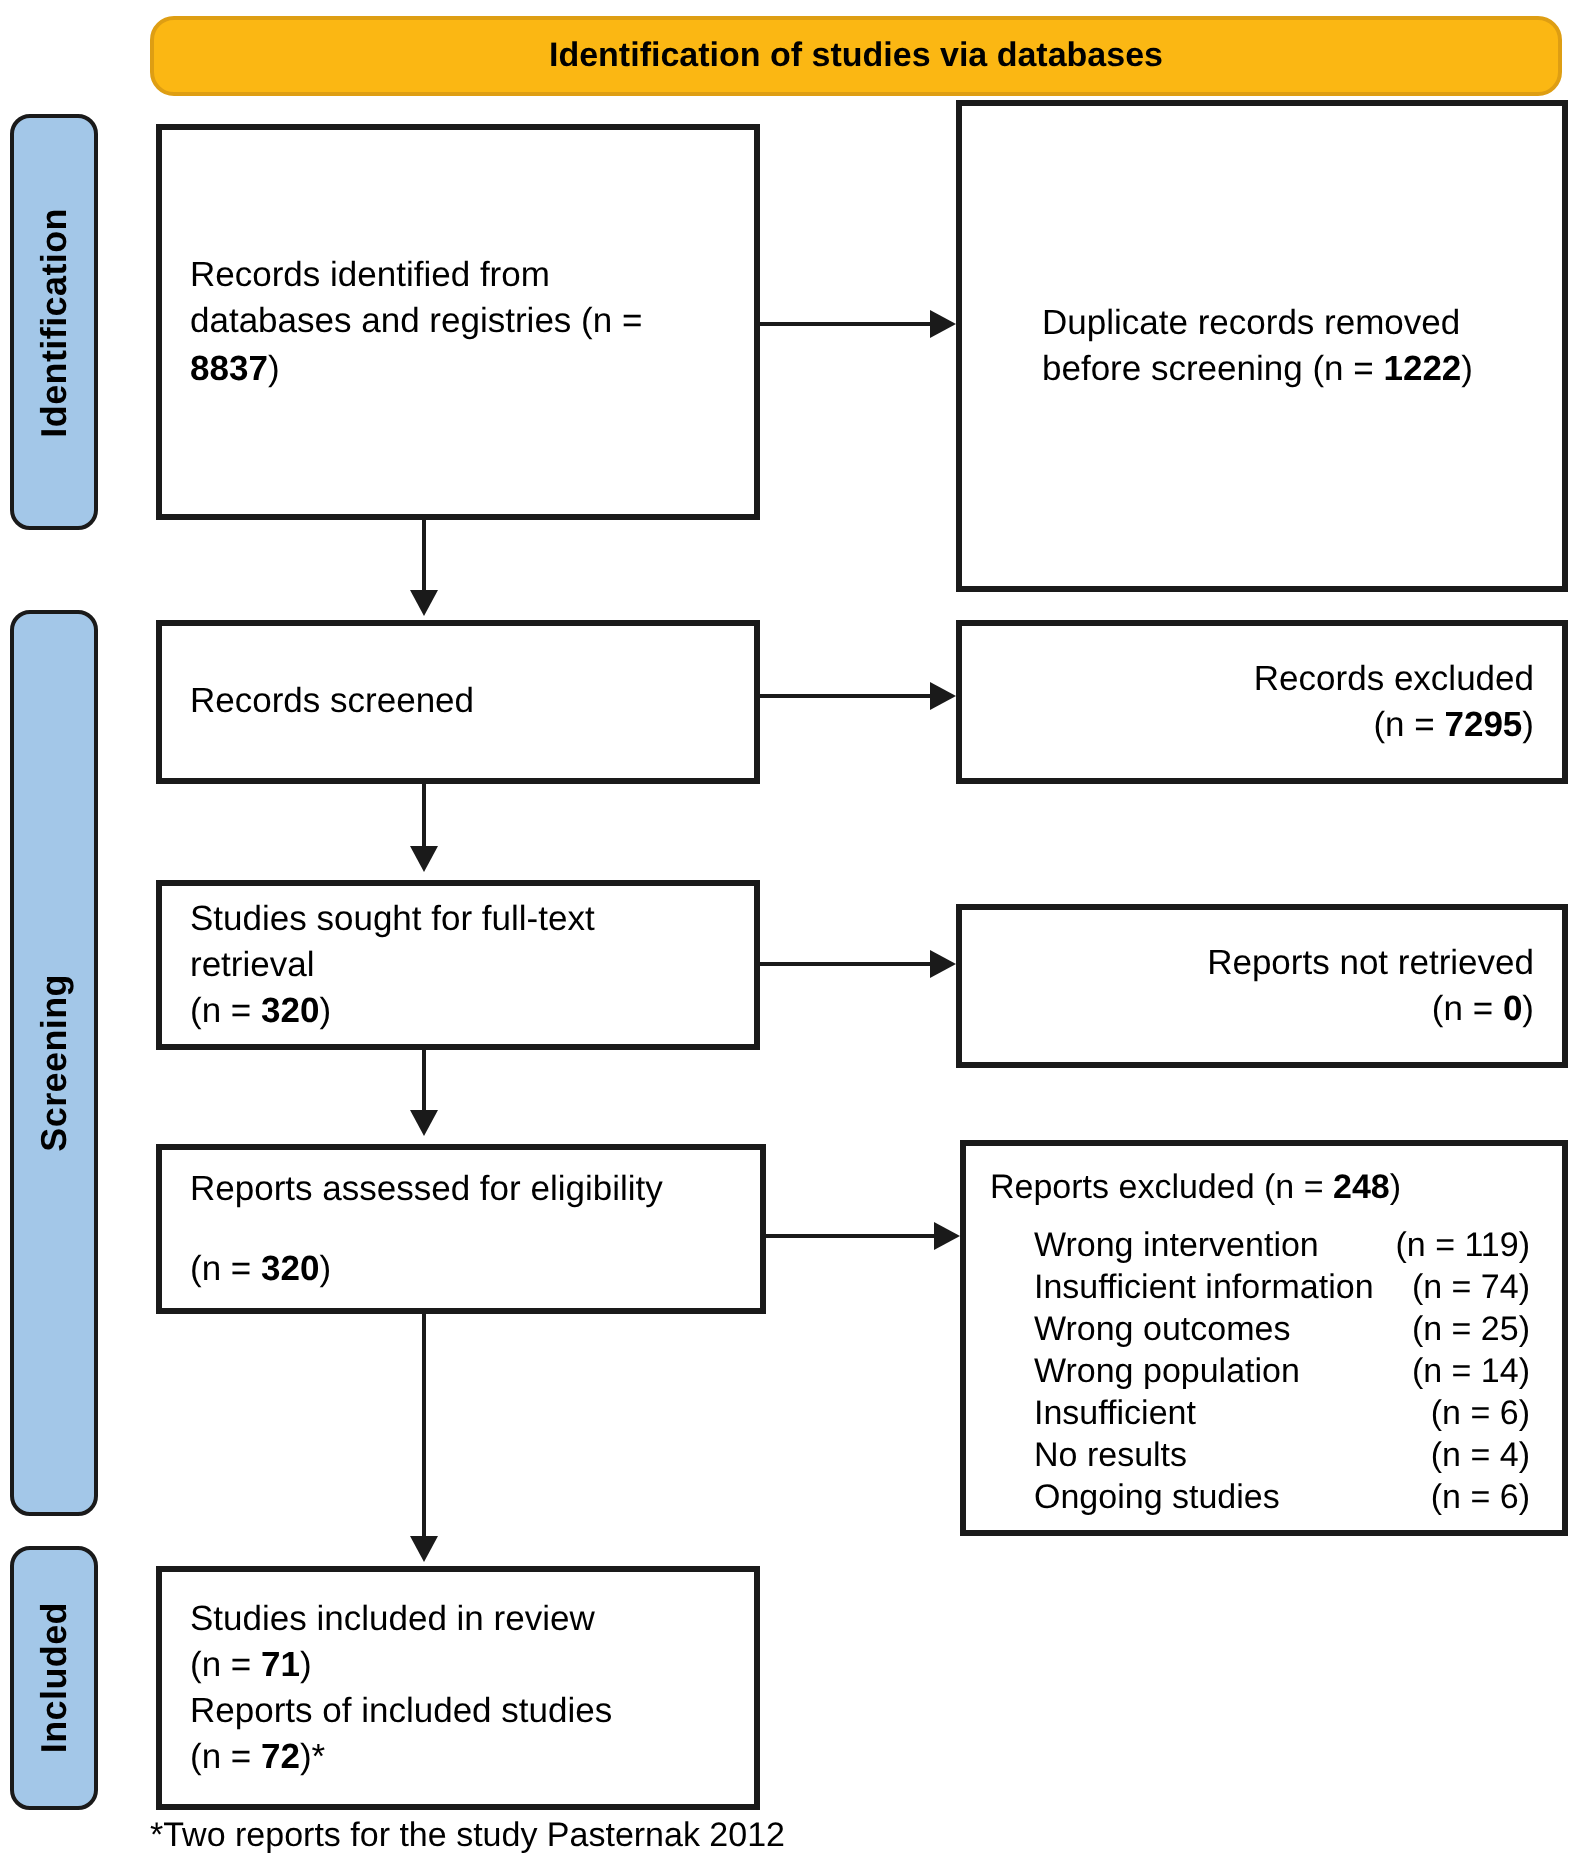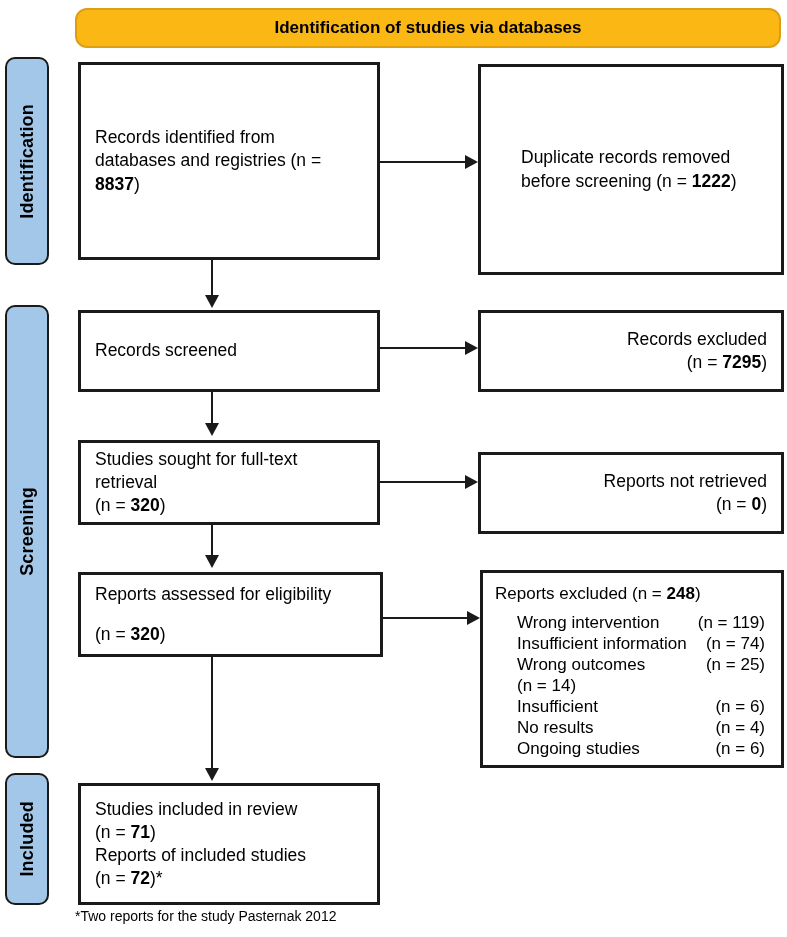--- a/index.html
+++ b/index.html
@@ -30,35 +30,35 @@
   .stage-screening{top:305px;height:453px;}
   .stage-included{top:773px;height:132px;}
   
   .box{
     position:absolute;background:#fff;border:3px solid #1a1a1a;box-sizing:border-box;
     display:flex;flex-direction:column;justify-content:center;
     font-size:17.5px;line-height:1.32;
   }
   .box b{font-weight:bold;}
   .box-a{left:78px;top:62px;width:302px;height:198px;padding:0 26px 0 14px;}
-  .box-b{left:478px;top:64px;width:306px;height:211px;padding:0 18px 0 40px;}
+  .box-b{left:478px;top:50px;width:306px;height:246px;padding:0 18px 0 40px;}
   .box-c{left:78px;top:310px;width:302px;height:82px;padding:0 14px;}
   .box-d{left:478px;top:310px;width:306px;height:82px;padding:0 14px;align-items:flex-end;}
   .box-e{left:78px;top:440px;width:302px;height:85px;padding:0 40px 0 14px;}
   .box-f{left:478px;top:452px;width:306px;height:82px;padding:0 14px;text-align:right;}
   .box-g{left:78px;top:572px;width:305px;height:85px;padding:0 14px;gap:17px;}
   .box-h{left:480px;top:570px;width:304px;height:198px;justify-content:flex-start;
          padding:10px 16px 0 12px;font-size:17px;}
   .box-i{left:78px;top:783px;width:302px;height:122px;padding:0 14px;}
   .reasons{margin-top:7px;padding-left:22px;}
   .reason-row{display:flex;line-height:21px;}
   .reason-label{flex:1;}
   .reason-count{white-space:nowrap;}
   
-  .footnote{position:absolute;left:75px;top:908px;font-size:14px;}
+  .footnote{position:absolute;left:75px;top:908px;font-size:17px;}
   
   .arrow-h{position:absolute;height:2px;background:#1a1a1a;}
   .arrow-h::after{
     content:"";position:absolute;right:-12px;top:-6px;width:0;height:0;
     border-left:13px solid #1a1a1a;border-top:7px solid transparent;border-bottom:7px solid transparent;
   }
   .arrow-v{position:absolute;width:2px;background:#1a1a1a;}
   .arrow-v::after{
     content:"";position:absolute;bottom:-12px;left:-6px;width:0;height:0;
     border-top:13px solid #1a1a1a;border-left:7px solid transparent;border-right:7px solid transparent;
@@ -128,20 +128,21 @@
         </div>
       <div class="reason-row">
           <span class="reason-label">Insufficient information</span>
           <span class="reason-count">(n = 74)</span>
         </div>
       <div class="reason-row">
           <span class="reason-label">Wrong outcomes</span>
           <span class="reason-count">(n = 25)</span>
         </div>
       <div class="reason-row">
+          <span class="reason-label">Wrong population</span>
           <span class="reason-count">(n = 14)</span>
         </div>
       <div class="reason-row">
           <span class="reason-label">Insufficient</span>
           <span class="reason-count">(n = 6)</span>
         </div>
       <div class="reason-row">
           <span class="reason-label">No results</span>
           <span class="reason-count">(n = 4)</span>
         </div>

